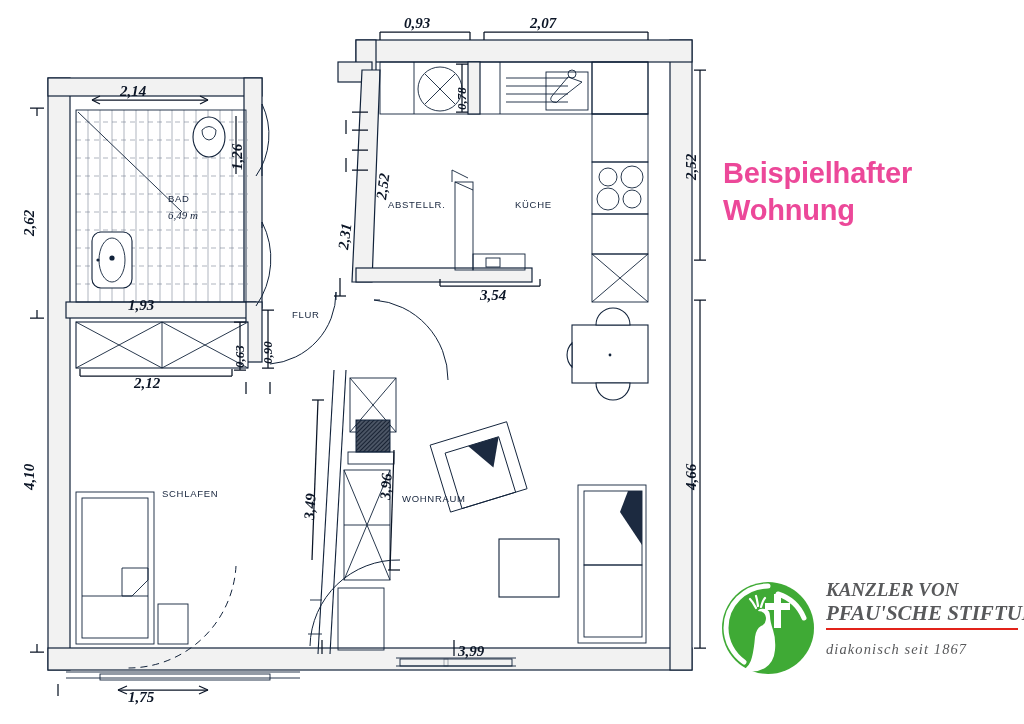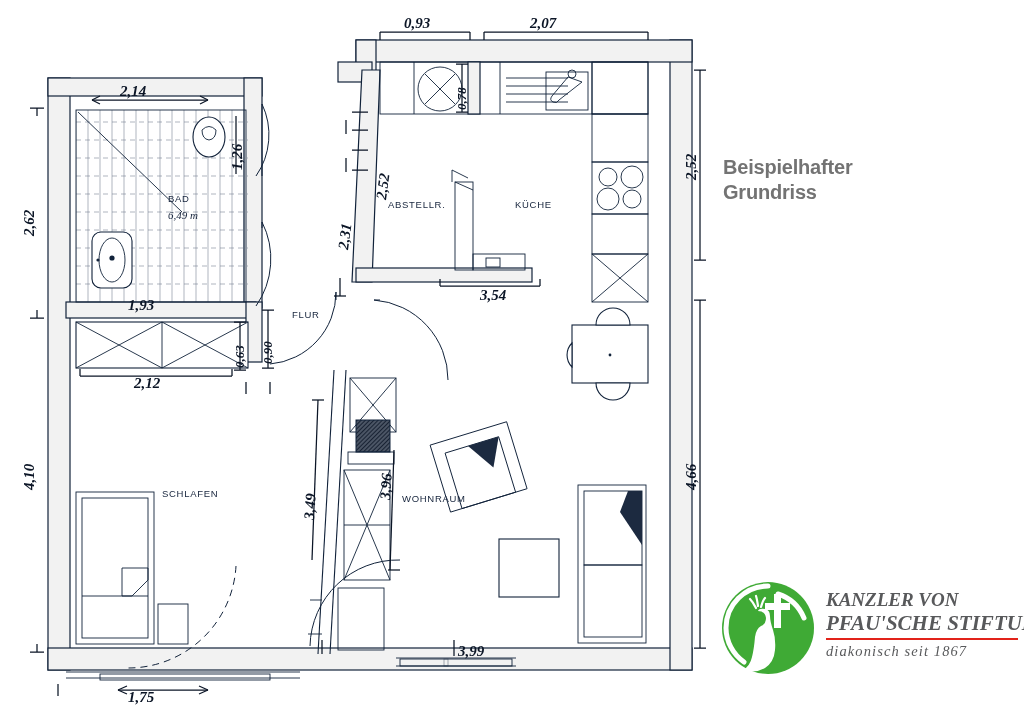--- a/index.html
+++ b/index.html
@@ -7,47 +7,47 @@
     width:1024px;height:724px;overflow:hidden;
     background:#ffffff;
     font-family:"Liberation Sans", sans-serif;
     position:relative;
   }
   #root{position:absolute;inset:0;}
 
   
   #headline{
     position:absolute;left:723px;top:155px;width:300px;
-    font-size:20px;line-height:1.27;
+    font-size:29px;line-height:1.27;
     font-weight:600;
-    color:#737373;
+    color:#ec4899;
     letter-spacing:-0.2px;
   }
   #headline .ln{display:block;white-space:nowrap;}
 
   
   #logo{position:absolute;left:718px;top:578px;width:300px;height:110px;}
   #logo-mark{position:absolute;left:0;top:0;width:100px;height:100px;}
-  #logo-text{position:absolute;left:108px;top:10px;width:192px;}
+  #logo-text{position:absolute;left:108px;top:0;width:192px;}
   .logo-l1,.logo-l2{
     font-family:"Liberation Serif", serif;
     font-style:italic;font-weight:700;
     color:#58595b;
     font-size:19px;line-height:1.22;
     white-space:nowrap;
   }
   .logo-l1{font-size:19px;}
   .logo-l2{font-size:21px;}
   #logo-rule{height:2px;background:#e2231a;margin-top:1px;width:192px;}
   .logo-l3{
     font-family:"Liberation Serif", serif;
     font-style:italic;
     color:#58595b;
     font-size:14.5px;letter-spacing:1.1px;
-    margin-top:3px;white-space:nowrap;
+    margin-top:11px;white-space:nowrap;
   }
 
   
   #plan{position:absolute;left:0;top:0;width:720px;height:724px;}
   svg{display:block;}
   .wall{fill:#f2f2f2;stroke:#11223a;stroke-width:1.2;}
   .thin{fill:none;stroke:#11223a;stroke-width:1.1;}
   .thin2{fill:none;stroke:#11223a;stroke-width:0.9;}
   .tile{stroke:#2a3b57;stroke-width:0.5;fill:none;opacity:.75;}
   .furn{fill:#ffffff;stroke:#11223a;stroke-width:1.1;}
@@ -398,21 +398,21 @@
       <path class="dim" d="M346,120 l0,14 M346,158 l0,14"></path>
       <path class="dim" d="M246,382 l0,12 M270,382 l0,12"></path>
       <path class="dim" d="M322,640 l0,14"></path>
     </g>
 
   </svg>
   </div>
 
   <div id="headline">
     <span class="ln">Beispielhafter</span>
-    <span class="ln">Grundriss</span>
+    <span class="ln">Wohnung</span>
   </div>
 
   <div id="logo">
     <div id="logo-mark">
       <svg width="100" height="100" viewBox="0 0 100 100" xmlns="http://www.w3.org/2000/svg">
         <circle cx="50" cy="50" r="46" fill="#3faa35"></circle>
         <path d="M50,8 a42,42 0 0 0 -42,42 a42,42 0 0 0 18,34" fill="none" stroke="#ffffff" stroke-width="5" stroke-linecap="round"></path>
         <path d="M60,16 a42,42 0 0 1 26,24" fill="none" stroke="#ffffff" stroke-width="5" stroke-linecap="round"></path>
 
         <rect x="56" y="16" width="7" height="34" fill="#ffffff"></rect>

